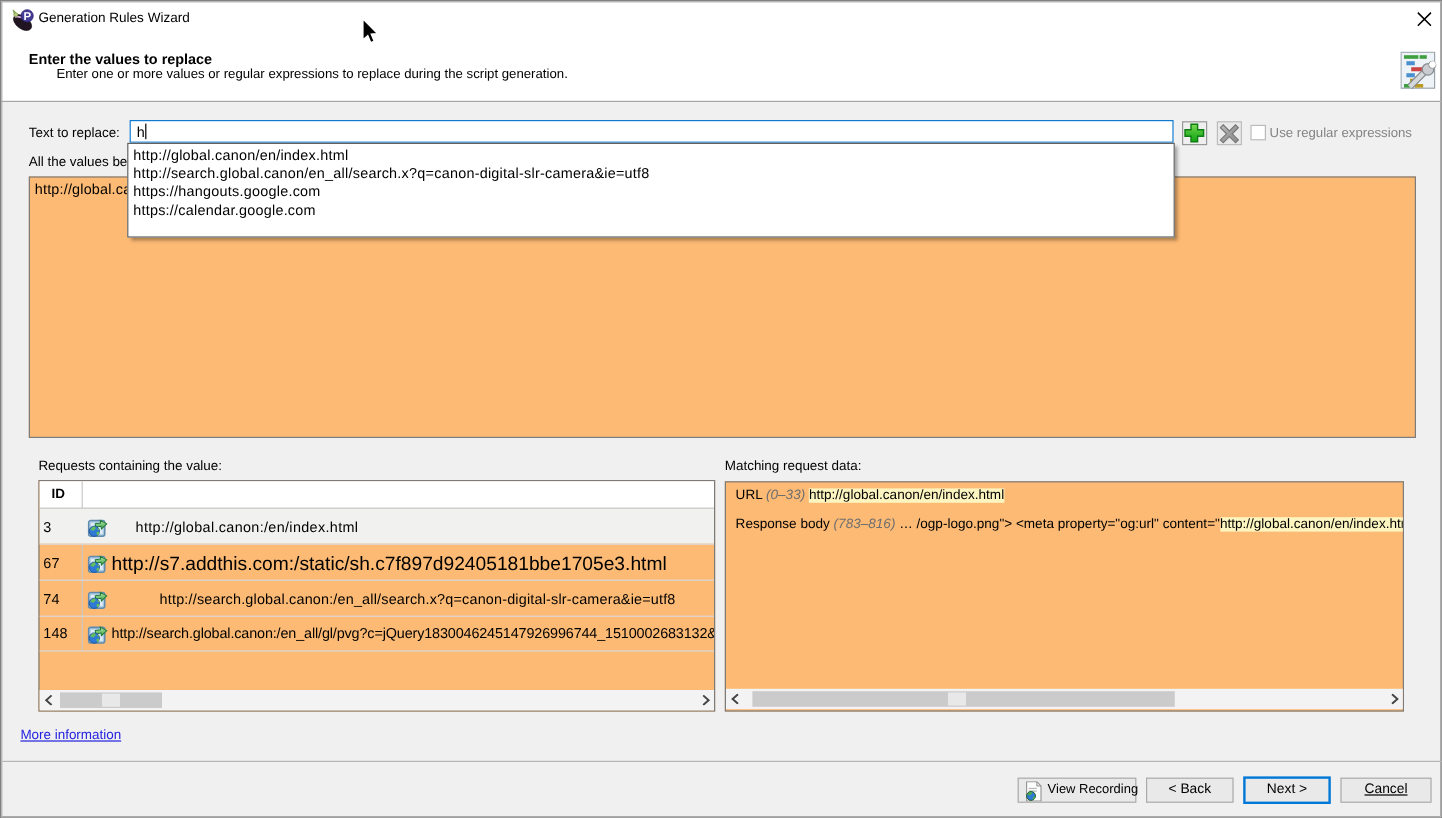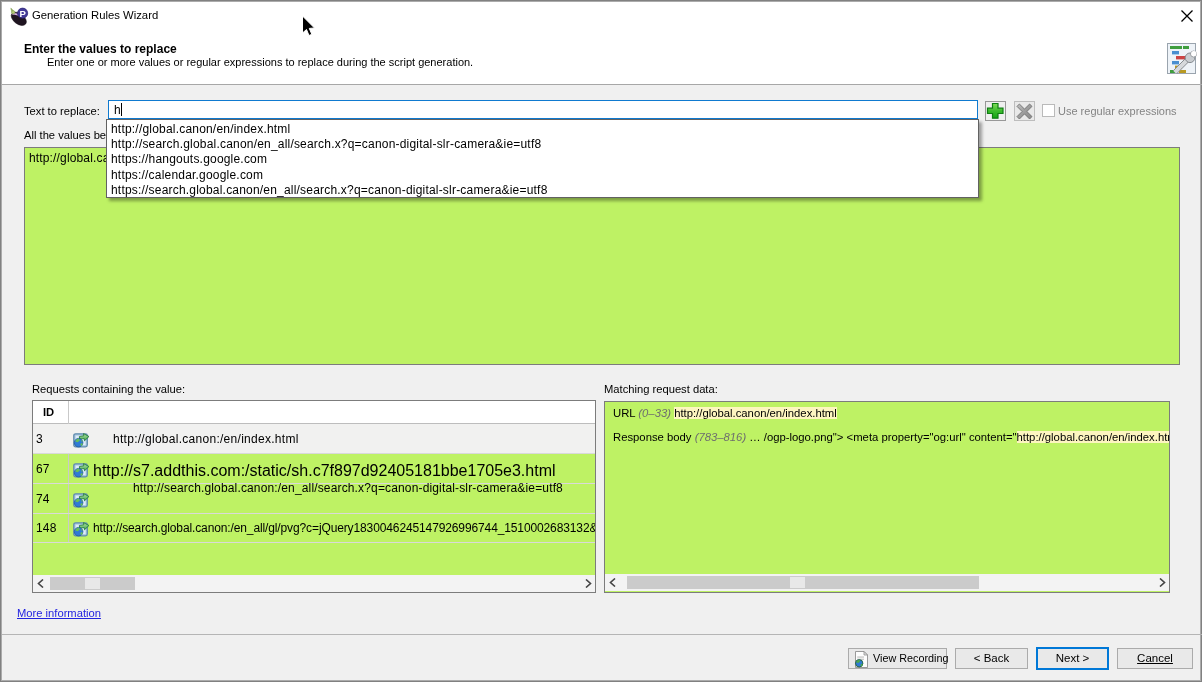--- a/index.html
+++ b/index.html
@@ -17,21 +17,21 @@
 .pnl { font-size:11.3px; }
 #win {
   position:absolute; left:0; top:0; width:1202px; height:682px;
   border:1px solid #818181; background:#fff;
 }
 #win::after { content:""; position:absolute; left:0; top:0; right:0; bottom:0; border:1px solid #ababab; pointer-events:none; z-index:99; }
 .abs { position:absolute; }
 #main { position:absolute; left:1px; top:84px; right:1px; bottom:1px; background:#f0f0f0; }
 #hdrline { position:absolute; left:0; top:83px; width:1202px; height:1px; background:#a7a7a7; }
 #ftrline { position:absolute; left:1px; top:633px; width:1200px; height:1px; background:#b5b5b5; }
-.box { position:absolute; background:#bef264; border:1px solid #7c7c7c; }
+.box { position:absolute; background:#fdba74; border:1px solid #7c7c7c; }
 .lbl { position:absolute; white-space:nowrap; }
 .btn {
   position:absolute; background:#e9e9e9; border:1px solid #ababab;
   text-align:center; font-size:11.5px; line-height:19px; height:21px; white-space:nowrap;
 }
 .sb { position:absolute; background:#f3f3f3; height:17px; }
 .sbthumb { position:absolute; top:2px; height:13px; background:#cbcbcb; }
 .sbgrip { position:absolute; top:1px; height:11px; width:15px; background:#e8e8e8; }
 .hl { background:#fdf5c0; }
 .it { font-style:italic; color:#6e6e6e; }
@@ -114,21 +114,20 @@
 
   <div class="box" style="left:23px;top:146px;width:1156px;height:218px;"></div>
   <div class="lbl url" style="left:28px;top:150px;">http://global.canon/en/index.html</div>
 
   <div class="abs" style="left:105px;top:118px;width:873px;height:79px;background:#fff;border:1px solid #626262;box-shadow:3px 3px 3px rgba(0,0,0,0.35);z-index:5;">
     <div style="padding:2px 0 0 4px;line-height:15.2px;white-space:nowrap;font-size:12px;letter-spacing:0.2px;">
       <div>http://global.canon/en/index.html</div>
       <div>http://search.global.canon/en_all/search.x?q=canon-digital-slr-camera&amp;ie=utf8</div>
       <div>https://hangouts.google.com</div>
       <div>https://calendar.google.com</div>
-      <div>https://search.global.canon/en_all/search.x?q=canon-digital-slr-camera&amp;ie=utf8</div>
     </div>
   </div>
 
   <div class="lbl" style="left:31px;top:382px;">Requests containing the value:</div>
   <div class="box" style="left:31px;top:399px;width:564px;height:193px;"></div>
 
   <div class="abs" style="left:32px;top:400px;width:562px;height:23px;background:#fff;border-bottom:1px solid #bdbdbd;"></div>
   <div class="abs" style="left:67px;top:400px;width:1px;height:141px;background:#c9c9c9;"></div>
   <div class="lbl" style="left:42px;top:405px;font-weight:bold;">ID</div>
 
@@ -138,21 +137,21 @@
   <div class="abs" style="left:32px;top:512px;width:562px;height:1px;background:#d9d9d9;"></div>
   <div class="abs" style="left:32px;top:541px;width:562px;height:1px;background:#d9d9d9;"></div>
 
   <div class="lbl url" style="left:35px;top:431px;">3</div>
   <div class="lbl url" style="left:35px;top:461px;">67</div>
   <div class="lbl url" style="left:35px;top:491px;">74</div>
   <div class="lbl url" style="left:35px;top:520px;">148</div>
 
   <div class="lbl url2" style="left:92px;top:431px;">http://global.canon:/en/index.html</div>
   <div class="lbl" style="left:92px;top:461px;font-size:16px;">http://s7.addthis.com:/static/sh.c7f897d92405181bbe1705e3.html</div>
-  <div class="lbl url" style="left:92px;top:480px;padding-left:40px;">http://search.global.canon:/en_all/search.x?q=canon-digital-slr-camera&amp;ie=utf8</div>
+  <div class="lbl url" style="left:92px;top:491px;padding-left:40px;">http://search.global.canon:/en_all/search.x?q=canon-digital-slr-camera&amp;ie=utf8</div>
   <div class="lbl" style="left:92px;top:520px;width:502px;overflow:hidden;font-size:12px;letter-spacing:-0.12px;">http://search.global.canon:/en_all/gl/pvg?c=jQuery1830046245147926996744_1510002683132&amp;l=fals</div>
 
   <svg class="abs reqicon" style="left:72px;top:430px" width="17" height="17" viewBox="0 0 17 17">
       <use href="#ric"></use>
     </svg>
   <svg class="abs reqicon" style="left:72px;top:460px" width="17" height="17" viewBox="0 0 17 17">
       <use href="#ric"></use>
     </svg>
   <svg class="abs reqicon" style="left:72px;top:490px" width="17" height="17" viewBox="0 0 17 17">
       <use href="#ric"></use>

